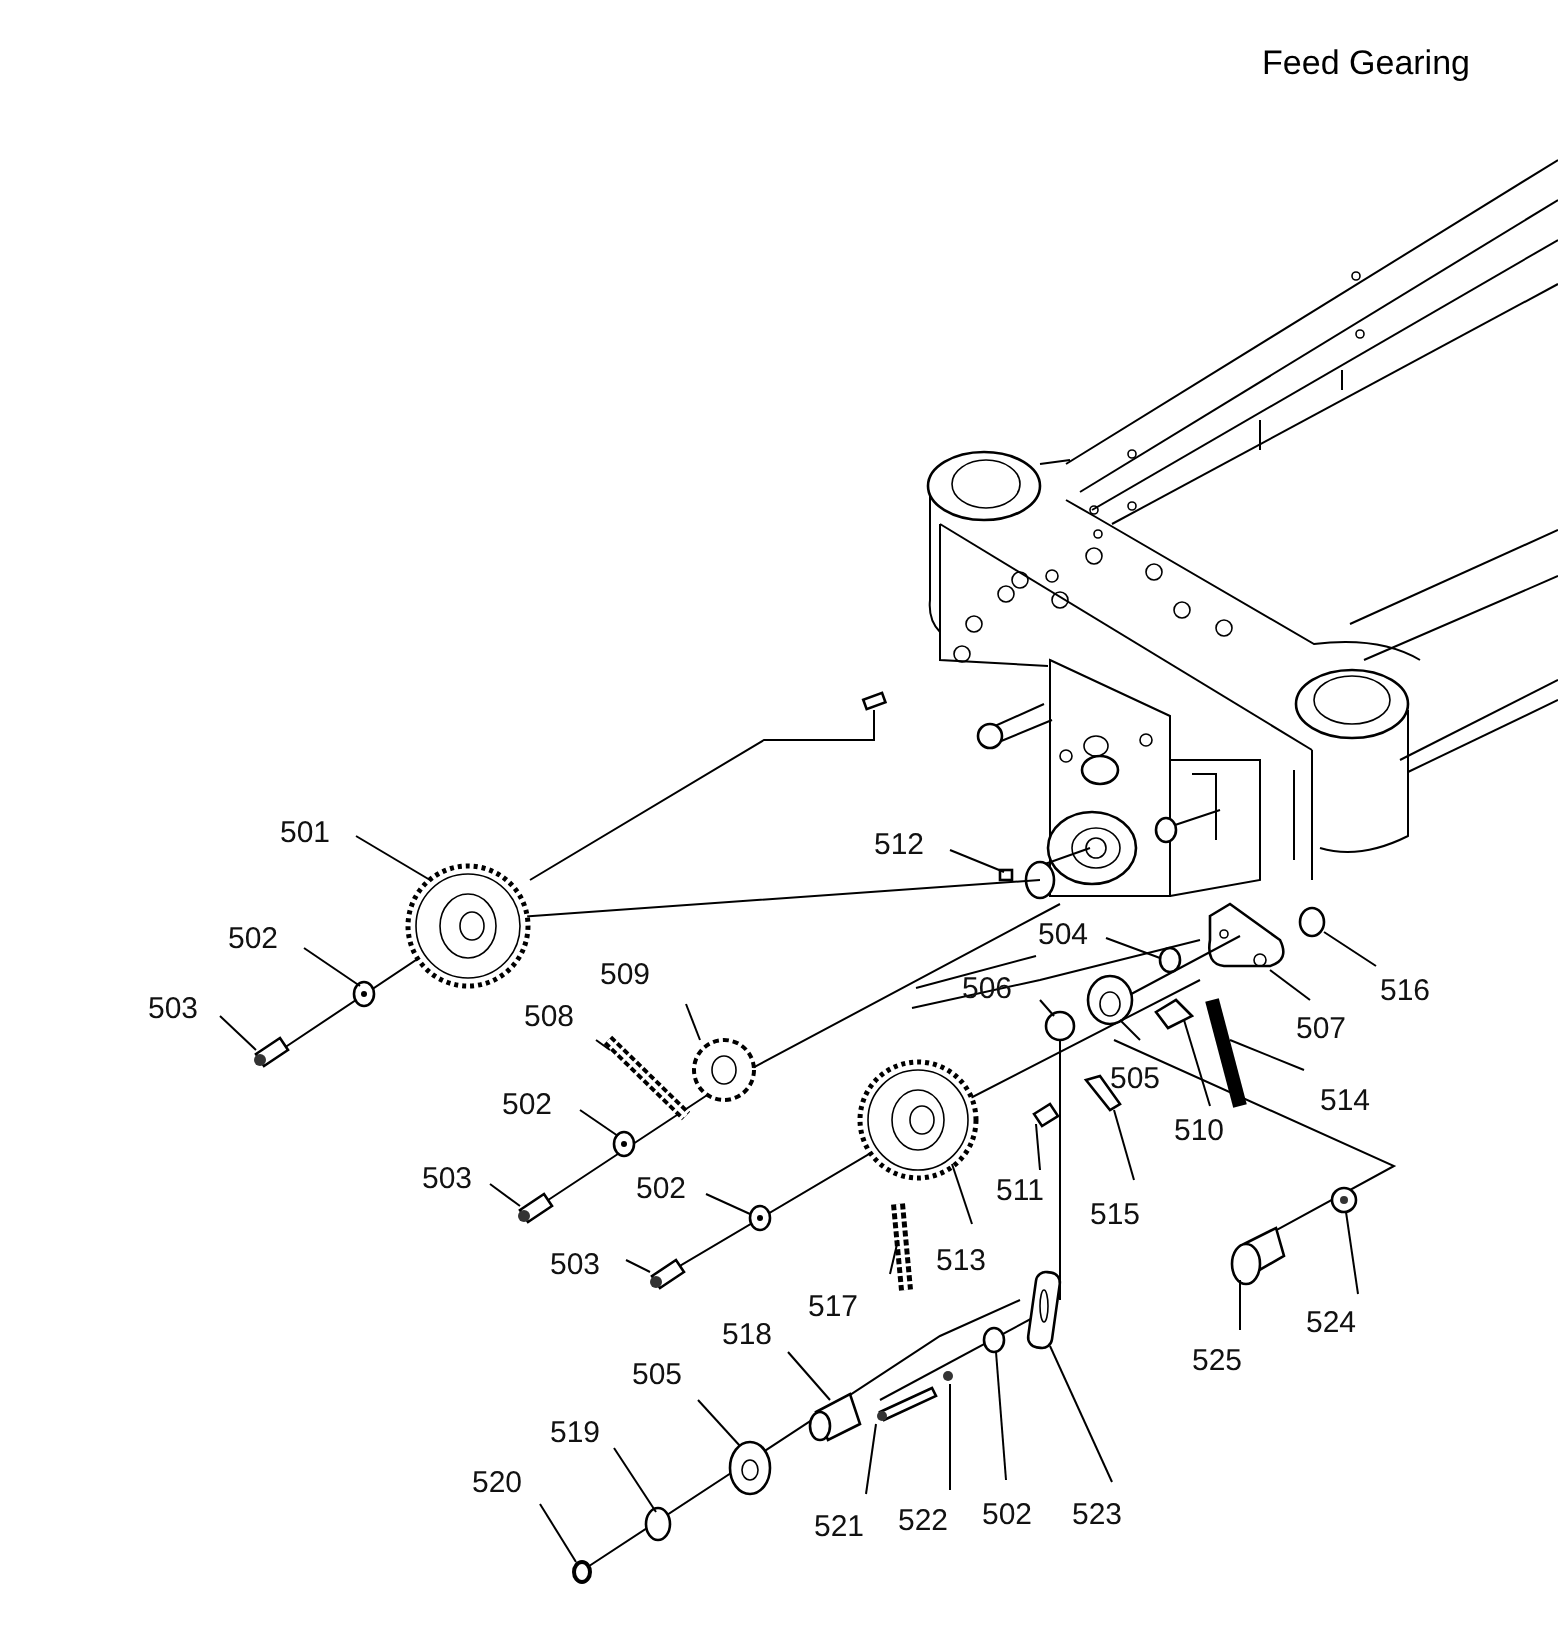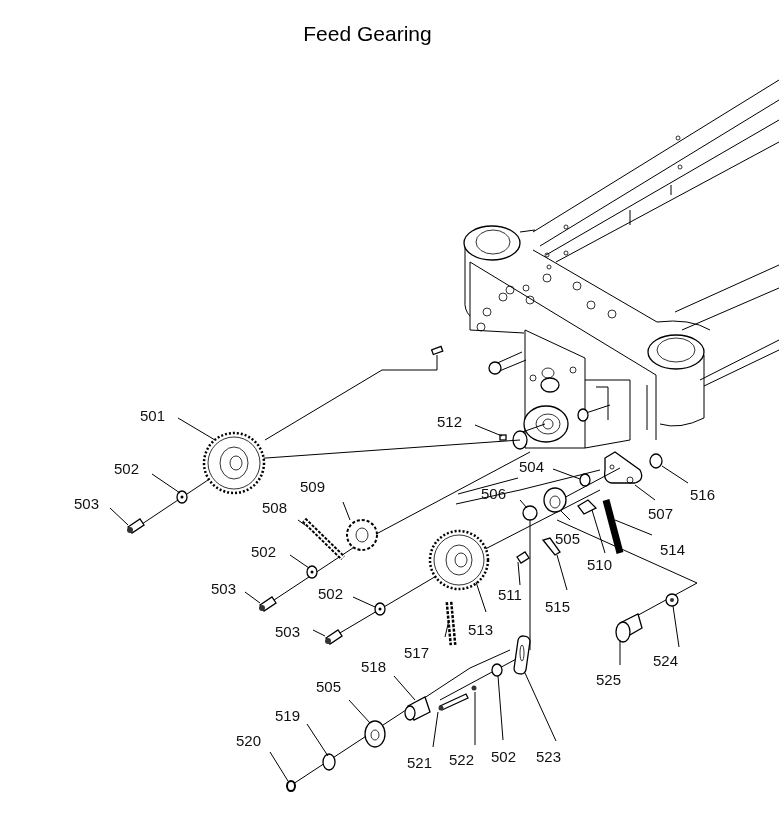--- a/index.html
+++ b/index.html
@@ -1,19 +1,19 @@
 <!DOCTYPE html>
 <html><head>
 <meta charset="utf-8">
 <style>
   html, body { margin: 0; padding: 0; background: #ffffff; }
   body { width: 779px; height: 820px; position: relative; overflow: hidden;
          font-family: "Liberation Sans", sans-serif; }
-  #title { position: absolute; left: 0; top: 22px; width: 735px; text-align: center;
-           font-size: 21px; color: #000; }
+  #title { position: absolute; left: 0; top: 22px; width: 735px; text-align: right;
+           font-size: 17px; color: #000; }
   svg { position: absolute; left: 0; top: 0; }
   .lbl { font-family: "Liberation Sans", sans-serif; font-size: 15px; fill: #111; }
   .line { stroke: #000; stroke-width: 1; fill: none; }
   .thick { stroke: #000; stroke-width: 1.3; fill: #fff; }
   .thin { stroke: #000; stroke-width: 0.8; fill: none; }
 </style>
 </head>
 <body>
 
 <div id="title">Feed Gearing</div>

